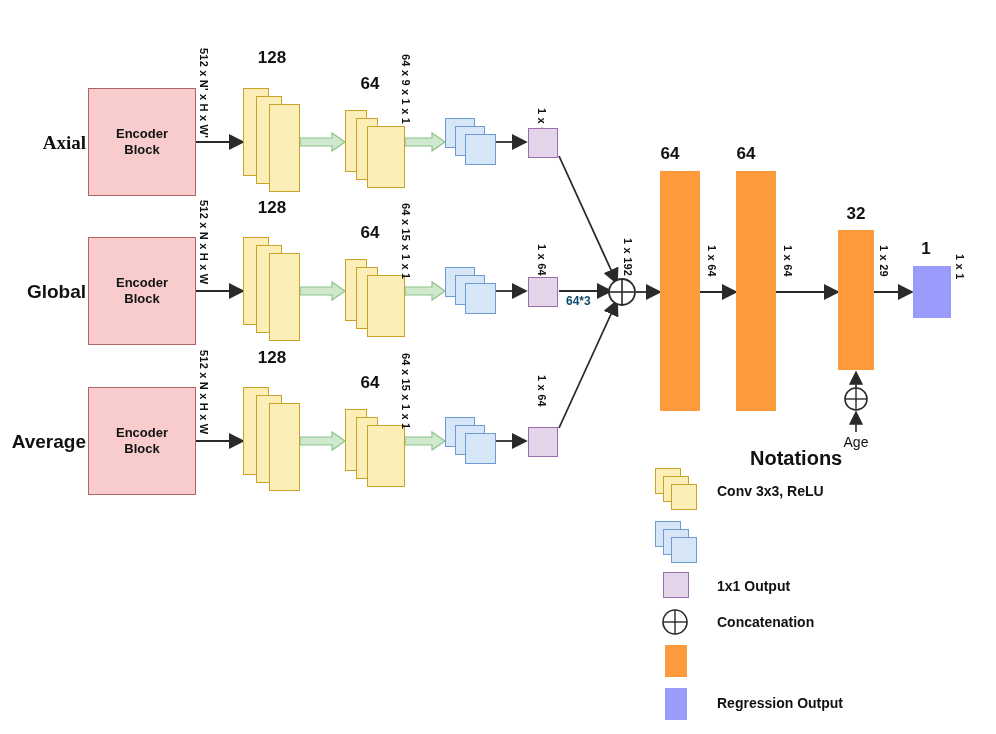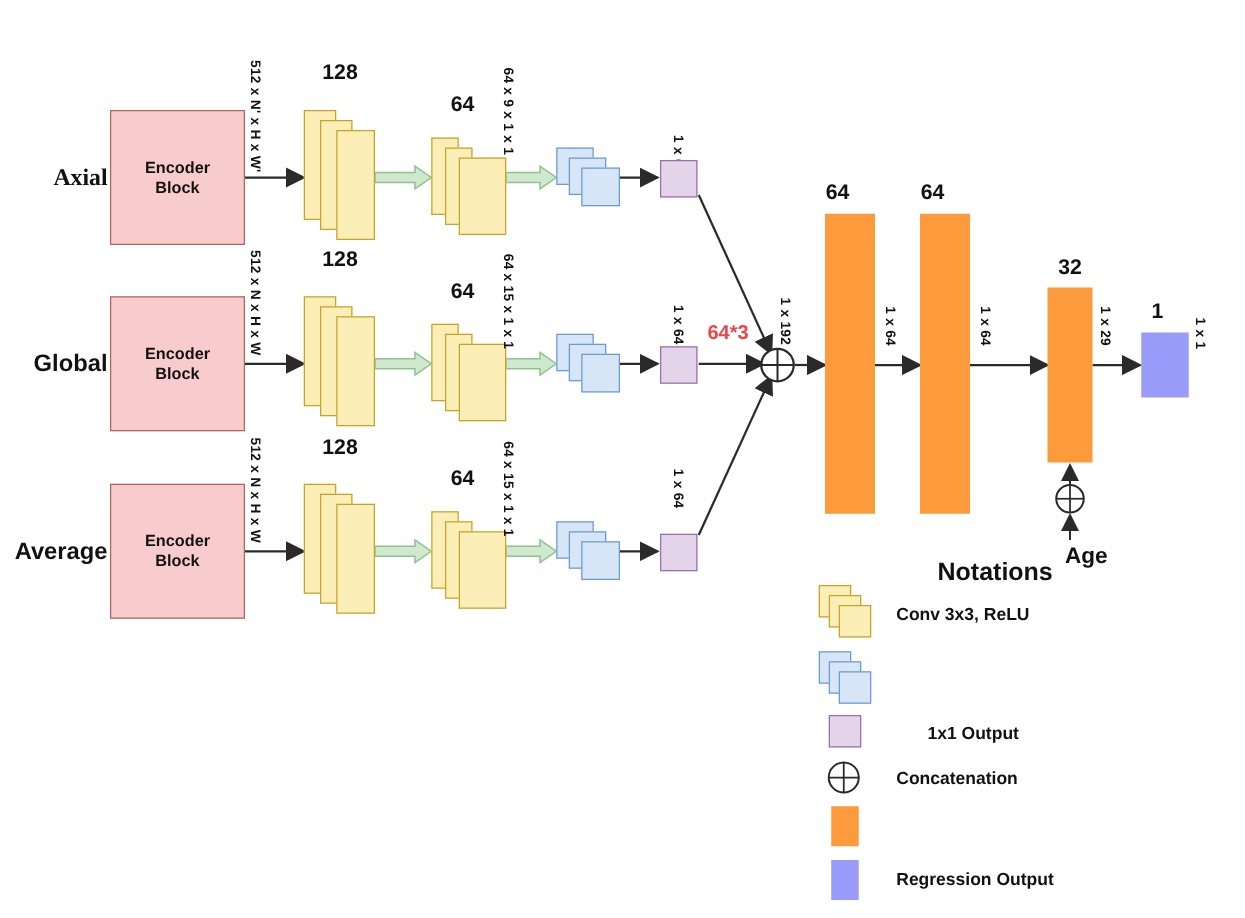--- a/index.html
+++ b/index.html
@@ -48,31 +48,32 @@
   .vlabel {
     font-size: 11px;
     font-weight: bold;
     color: #111111;
     white-space: nowrap;
     transform-origin: left top;
     transform: rotate(90deg);
     letter-spacing: 0.2px;
   }
   .hlabel {
-    font-size: 16px;
-    font-weight: bold;
-    color: #ef4444;
-    white-space: nowrap;
+    font-size: 12px;
+    font-weight: bold;
+    color: #0c4a6e;
+    white-space: nowrap;
+    margin-top: 36px;
   }
   .age-label {
-    font-size: 18px;
-    font-weight: bold;
-    color: #111111;
-    white-space: nowrap;
-    text-align: right;
+    font-size: 14px;
+    font-weight: normal;
+    color: #111111;
+    white-space: nowrap;
+    text-align: center;
   }
 
   
   .conv-sheet {
     background: #fbeeb6;
     border: 1px solid #c9a227;
     box-sizing: border-box;
   }
   .pool-sheet {
     background: #d6e6f7;
@@ -323,21 +324,21 @@
   <div class="abs conv-sheet" style="left:655px; top:468px; width:26px; height:26px;"></div>
   <div class="abs conv-sheet" style="left:663px; top:476px; width:26px; height:26px;"></div>
   <div class="abs conv-sheet" style="left:671px; top:484px; width:26px; height:26px;"></div>
   <div class="abs legend-text" style="left:717px; top:483px;">Conv 3x3, ReLU</div>
 
   <div class="abs pool-sheet" style="left:655px; top:521px; width:26px; height:26px;"></div>
   <div class="abs pool-sheet" style="left:663px; top:529px; width:26px; height:26px;"></div>
   <div class="abs pool-sheet" style="left:671px; top:537px; width:26px; height:26px;"></div>
 
   <div class="abs out-sq" style="left:663px; top:572px; width:26px; height:26px;"></div>
-  <div class="abs legend-text" style="left:717px; top:578px;margin-left:25px;">1x1 Output</div>
+  <div class="abs legend-text" style="left:717px; top:578px;">1x1 Output</div>
 
   <div class="abs legend-text" style="left:717px; top:614px;">Concatenation</div>
 
   <div class="abs dense-bar" style="left:665px; top:645px; width:22px; height:32px;"></div>
 
   <div class="abs reg-box" style="left:665px; top:688px; width:22px; height:32px;"></div>
   <div class="abs legend-text" style="left:717px; top:695px;">Regression Output</div>
 
 </div>
 

